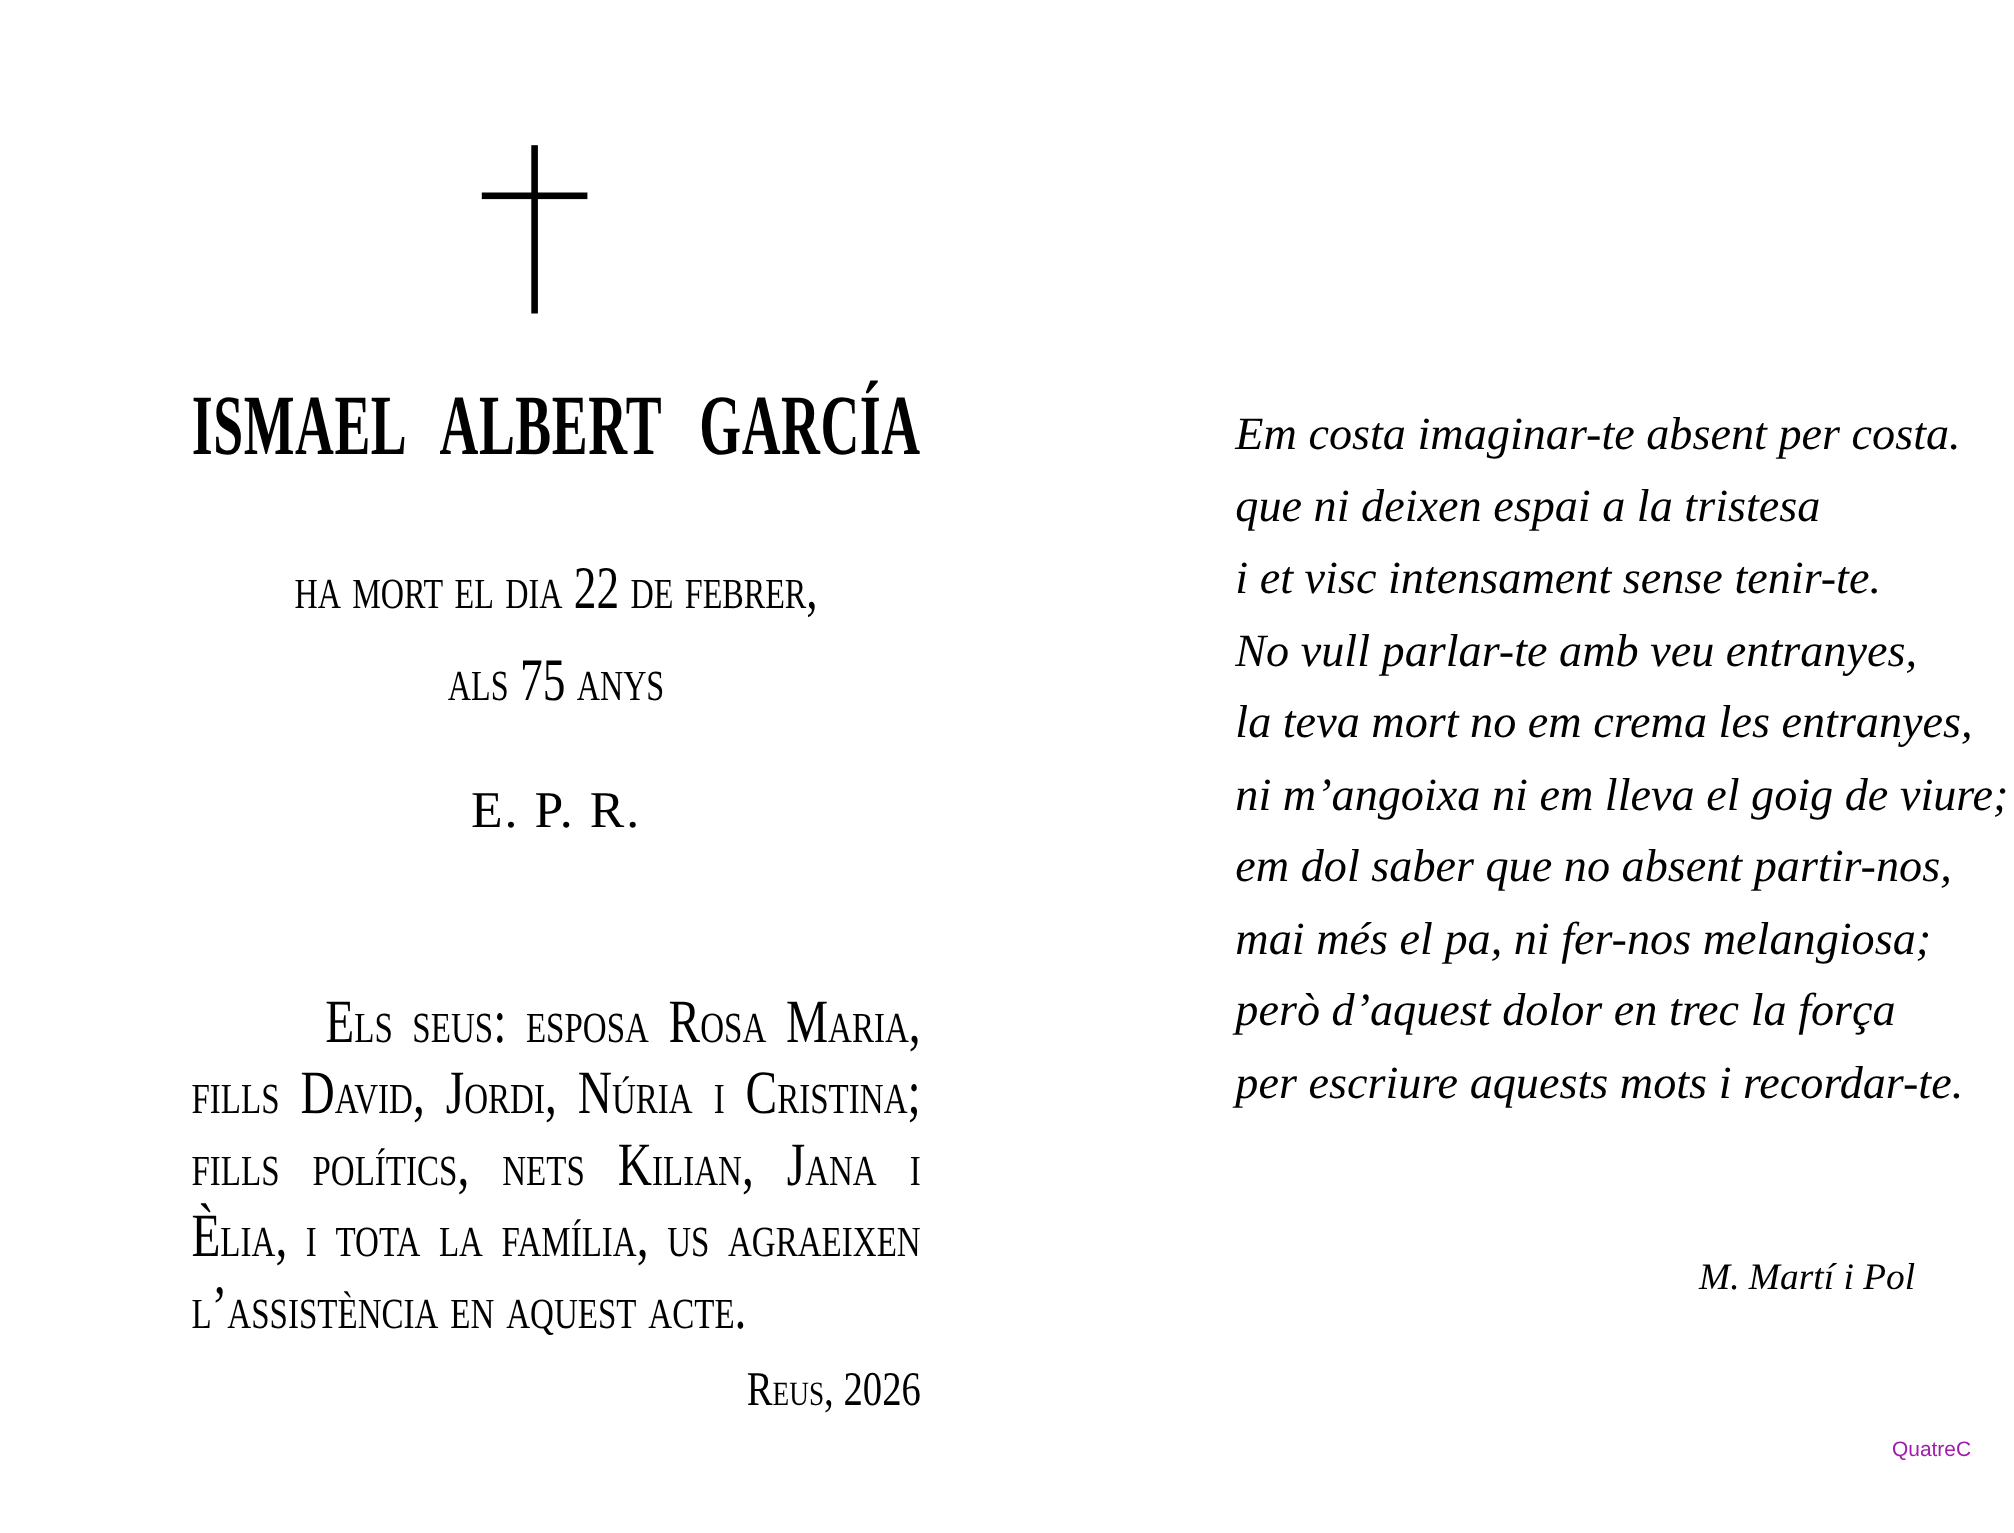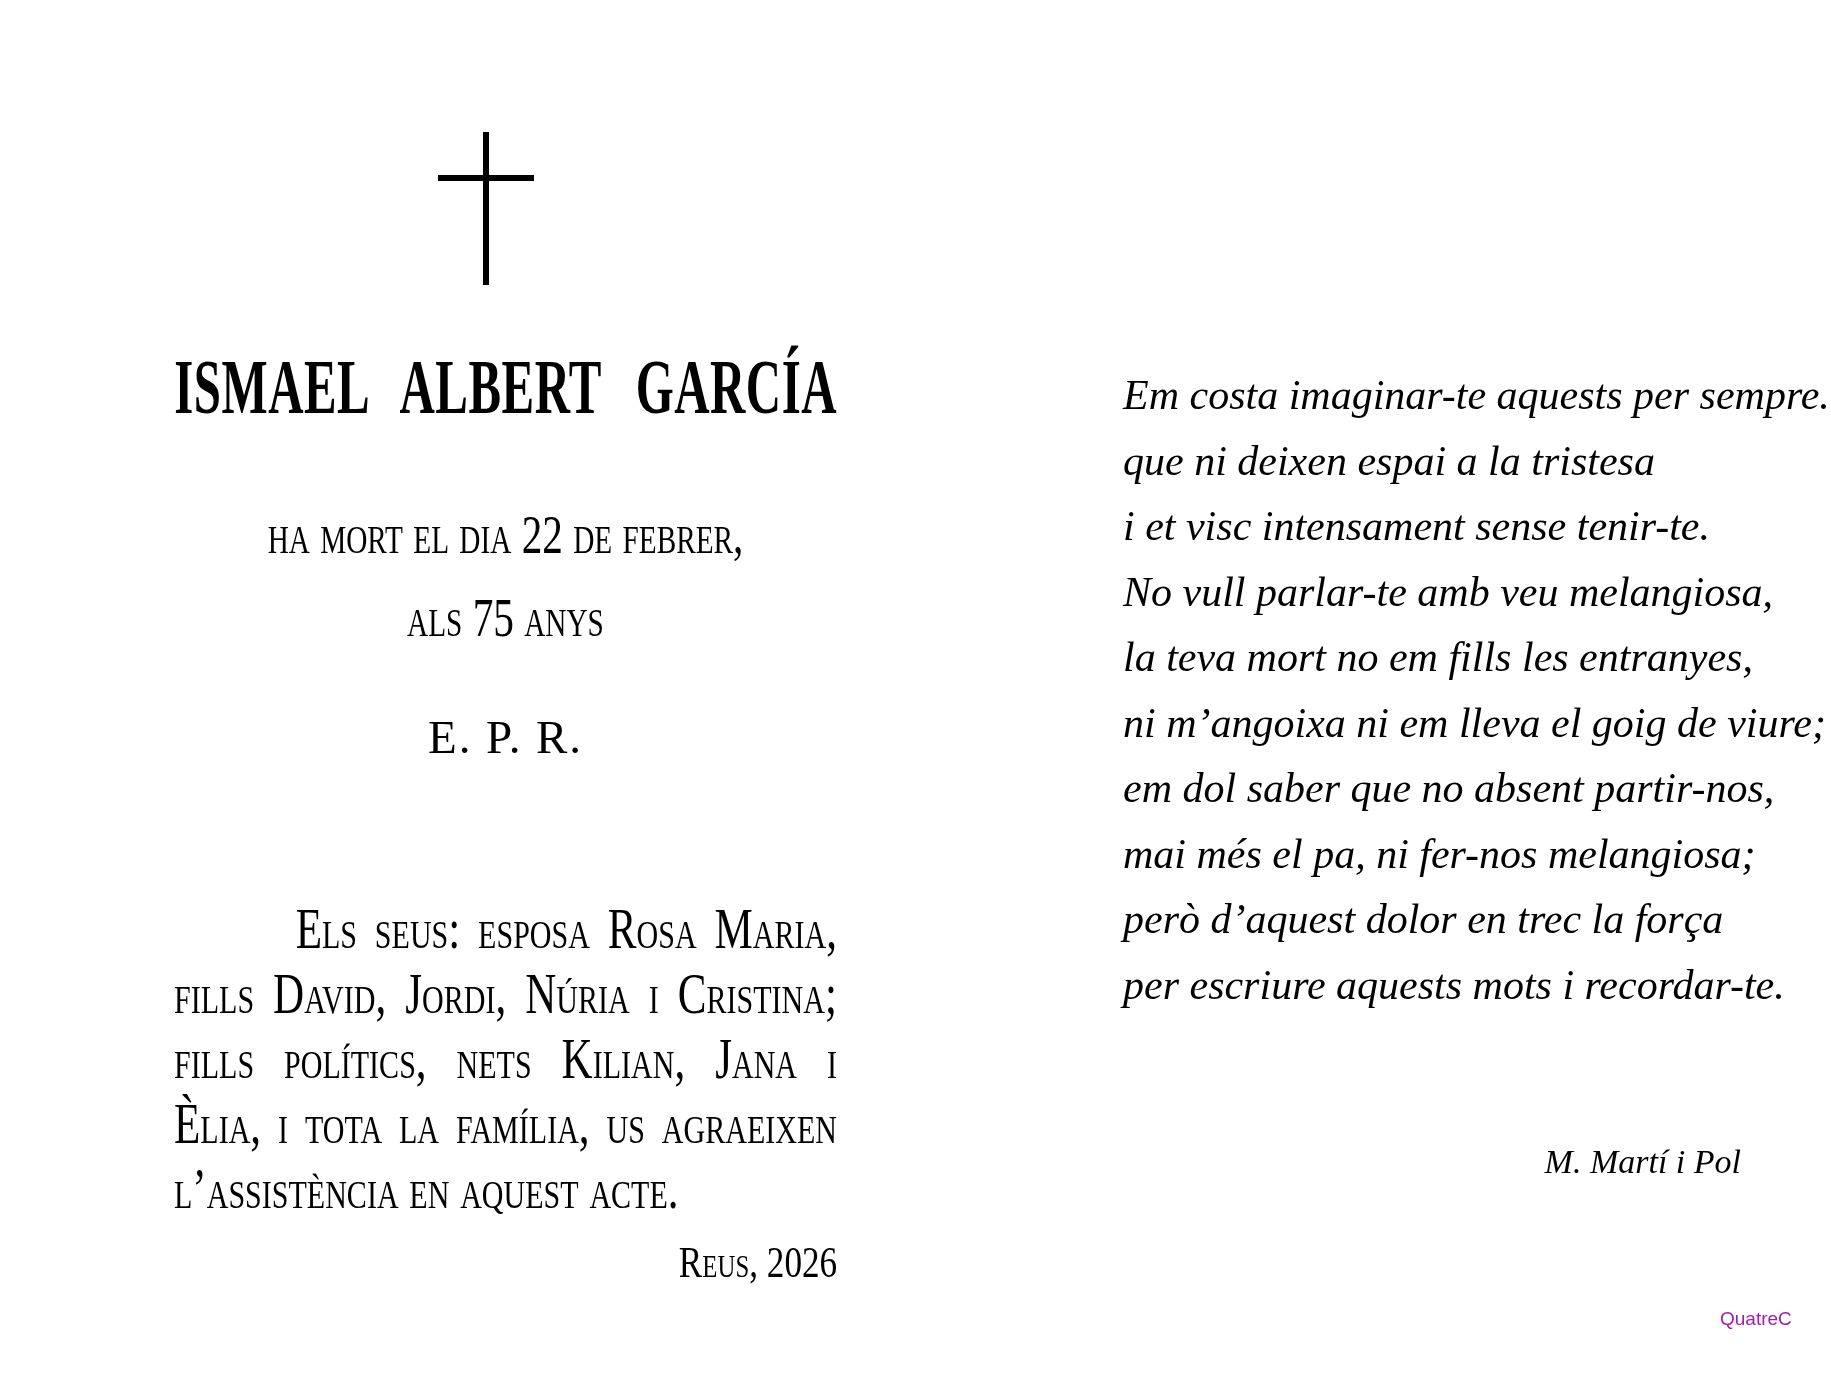--- a/index.html
+++ b/index.html
@@ -172,25 +172,25 @@
     <div class="fam-line first">Els seus: esposa Rosa Maria,</div>
     <div class="fam-line">fills David, Jordi, Núria i Cristina;</div>
     <div class="fam-line">fills polítics, nets Kilian, Jana i</div>
     <div class="fam-line">Èlia, i tota la família, us agraeixen</div>
     <div class="fam-line last">l’assistència en aquest acte.</div>
   </div>
 
   <div class="place-year">Reus, 2026</div>
 
   <div class="poem">
-    <div class="poem-line">Em costa imaginar-te aquests per sempre.</div>
+    <div class="poem-line">Em costa imaginar-te absent per costa.</div>
     <div class="poem-line">que ni deixen espai a la tristesa</div>
     <div class="poem-line">i et visc intensament sense tenir-te.</div>
-    <div class="poem-line">No vull parlar-te amb veu melangiosa,</div>
-    <div class="poem-line">la teva mort no em fills les entranyes,</div>
+    <div class="poem-line">No vull parlar-te amb veu entranyes,</div>
+    <div class="poem-line">la teva mort no em crema les entranyes,</div>
     <div class="poem-line">ni m’angoixa ni em lleva el goig de viure;</div>
     <div class="poem-line">em dol saber que no absent partir-nos,</div>
     <div class="poem-line">mai més el pa, ni fer-nos melangiosa;</div>
     <div class="poem-line">però d’aquest dolor en trec la força</div>
     <div class="poem-line">per escriure aquests mots i recordar-te.</div>
   </div>
 
   <div class="poem-author">M. Martí i Pol</div>
 
   <div class="brand">QuatreC</div>

